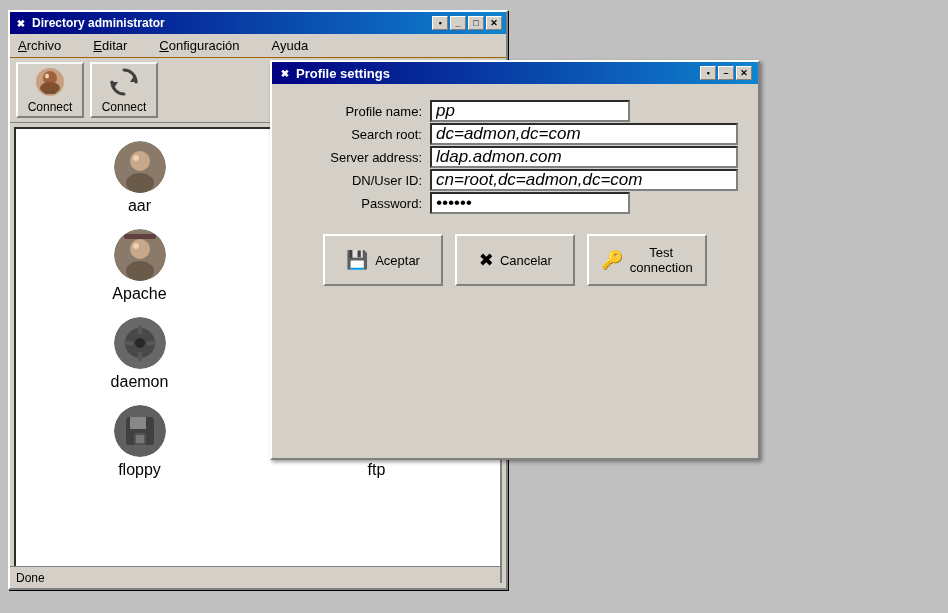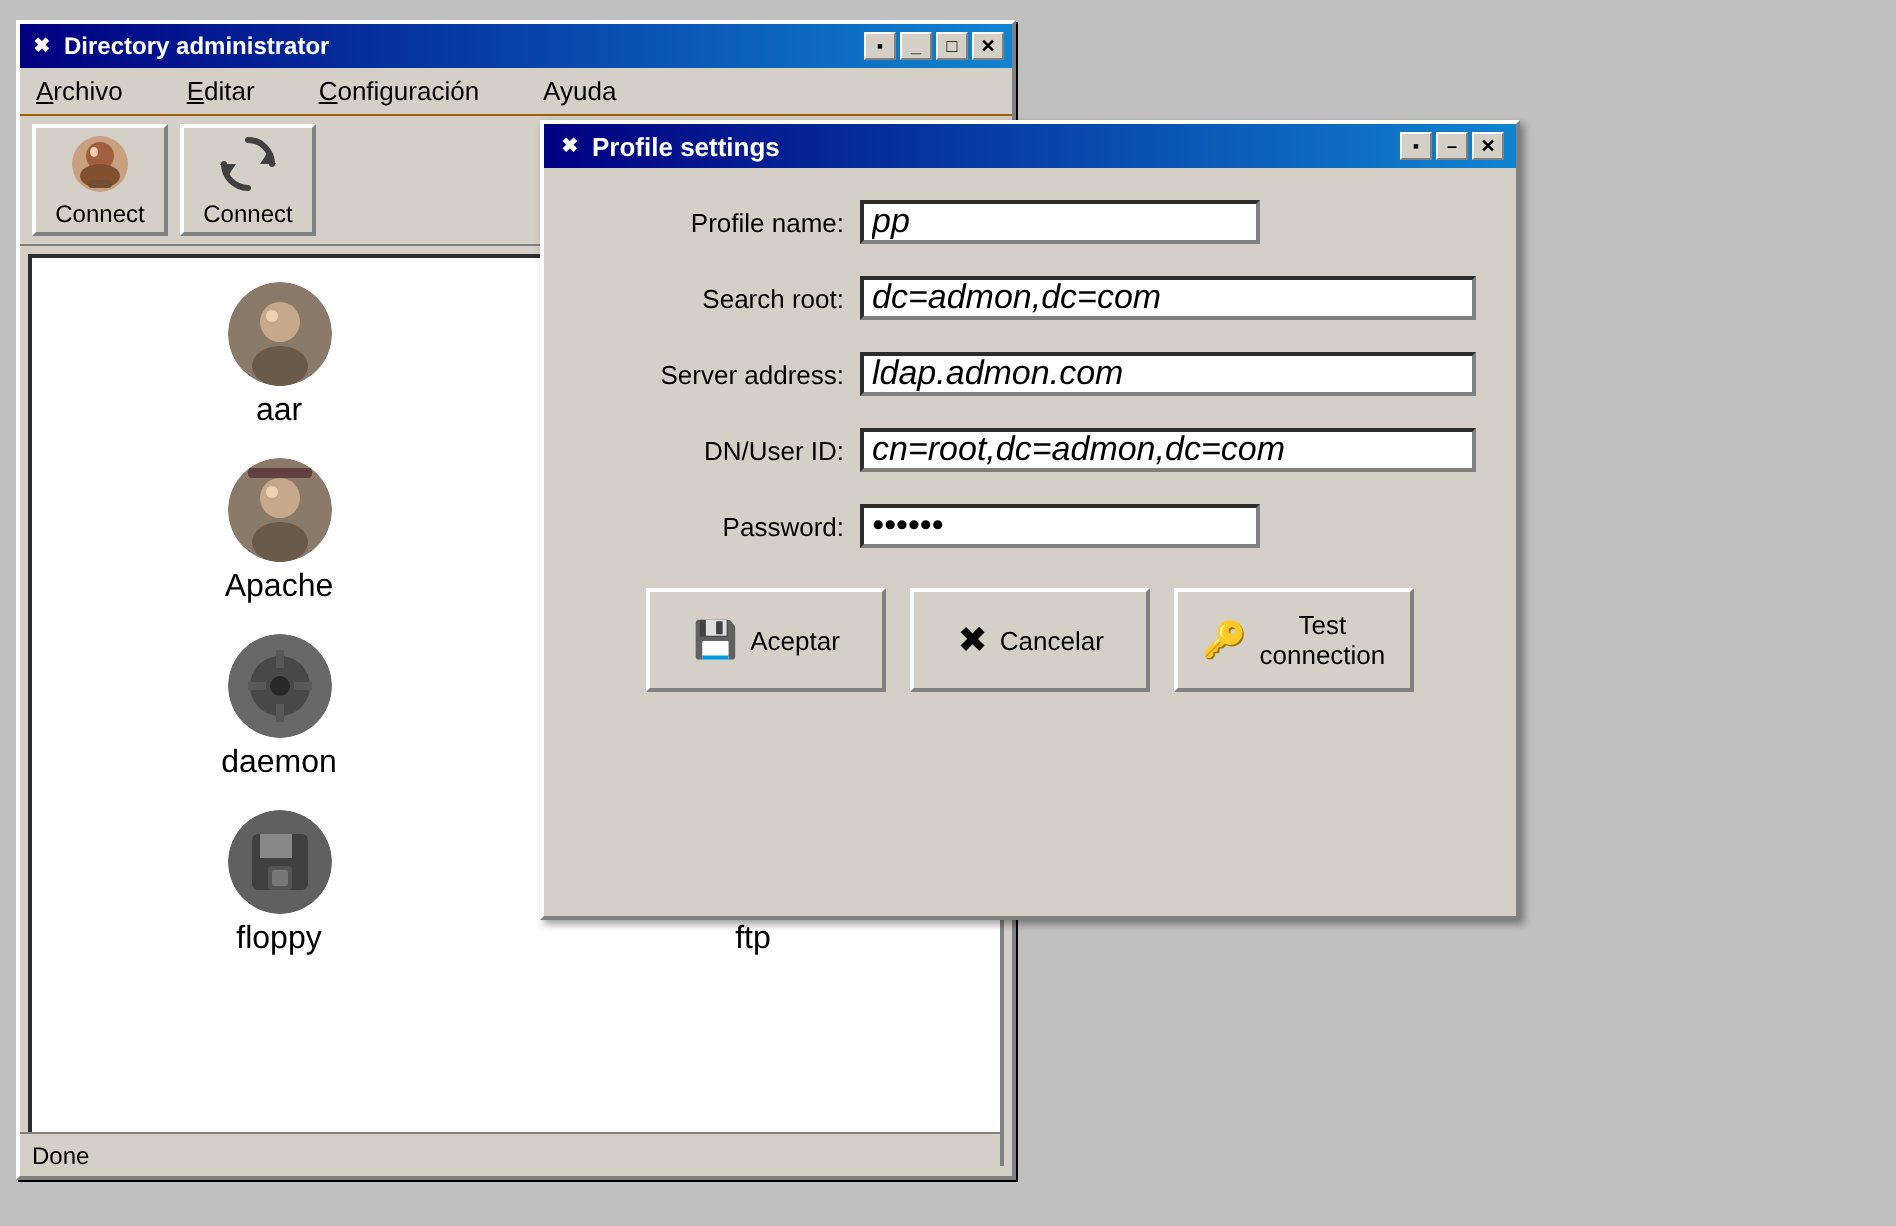--- a/index.html
+++ b/index.html
@@ -212,21 +212,21 @@
       gap: 4px;
     }
 
     .dialog-content {
       padding: 16px 20px;
     }
 
     .form-row {
       display: flex;
       align-items: center;
-      margin-bottom: 16px;
+      margin-bottom: 1px;
       gap: 8px;
     }
 
     .form-label {
       width: 130px;
       text-align: right;
       font-size: 13px;
       flex-shrink: 0;
     }
 

